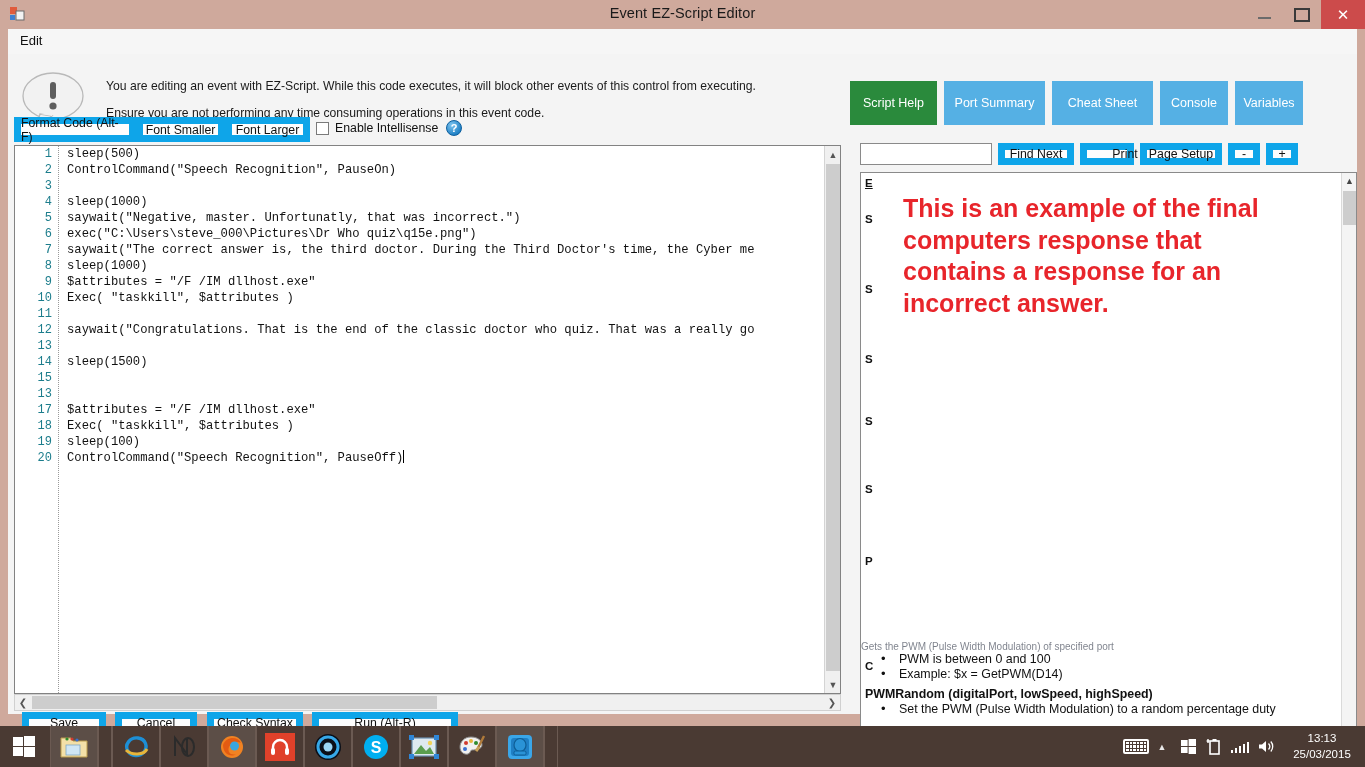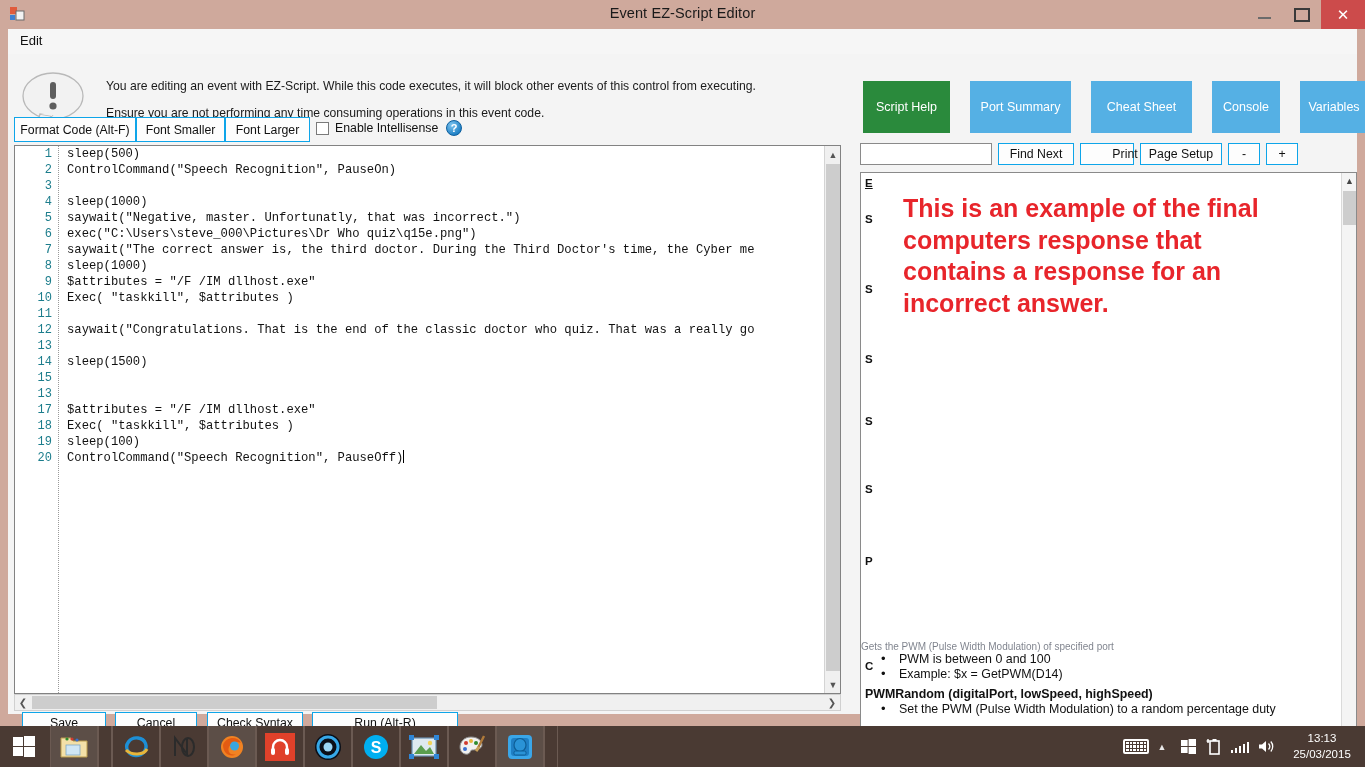--- a/index.html
+++ b/index.html
@@ -60,21 +60,21 @@
   }
   .warn-l2 {
     position: absolute; left: 98px; top: 52px; font-size: 12.2px; color: #1a1a1a;
     white-space: nowrap;
     text-align: right;
   }
 
   
   .fmtbar { position: absolute; left: 0px; top: 88px; width: 835px; height: 28px; }
   .winbtn {
-    background: #fdfdfd; border: 1px solid #0ea5e9;
+    background: #fdfdfd; border: 7px solid #0ea5e9;
     font-size: 12.3px; color: #111;
     display: flex; align-items: center; justify-content: center;
     box-sizing: border-box; cursor: default;
     font-family: "Liberation Sans", sans-serif;
   }
   .fmtbar .winbtn { position: absolute; top: 0; height: 25px; }
   .b-format { left: 6px; width: 122px; }
   .b-smaller { left: 128px; width: 89px; }
   .b-larger { left: 217px; width: 85px; }
   .ck-wrap { position: absolute; left: 308px; top: 3px; display: flex; align-items: center; }
@@ -154,23 +154,23 @@
   .actions .winbtn { position: absolute; top: 0; height: 21px; }
   .a-save { left: 14px; width: 84px; }
   .a-cancel { left: 107px; width: 82px; }
   .a-check { left: 199px; width: 96px; }
   .a-run { left: 304px; width: 146px; }
 
   
   .rpanel { position: absolute; left: 840px; top: 25px; width: 509px; height: 660px; }
   .tabs { position: absolute; left: 2px; top: 27px; display: flex; gap: 7px; }
   .tab {
-    height: 52px; background: #55b0e4; color: #fff;
+    height: 44px; background: #55b0e4; color: #fff;
     display: flex; align-items: center; justify-content: center;
-    font-size: 12.5px; cursor: default; margin-left: 13px;
+    font-size: 12.5px; cursor: default;
   }
   .tab.active { background: #2a8a3c; }
   .t-w1 { width: 87px; }
   .t-w2 { width: 101px; }
   .t-w3 { width: 101px; }
   .t-w4 { width: 68px; }
   .t-w5 { width: 68px; }
 
   .findrow { position: absolute; left: 12px; top: 89px; display: flex; align-items: center; gap: 6px; }
   .find-input {

